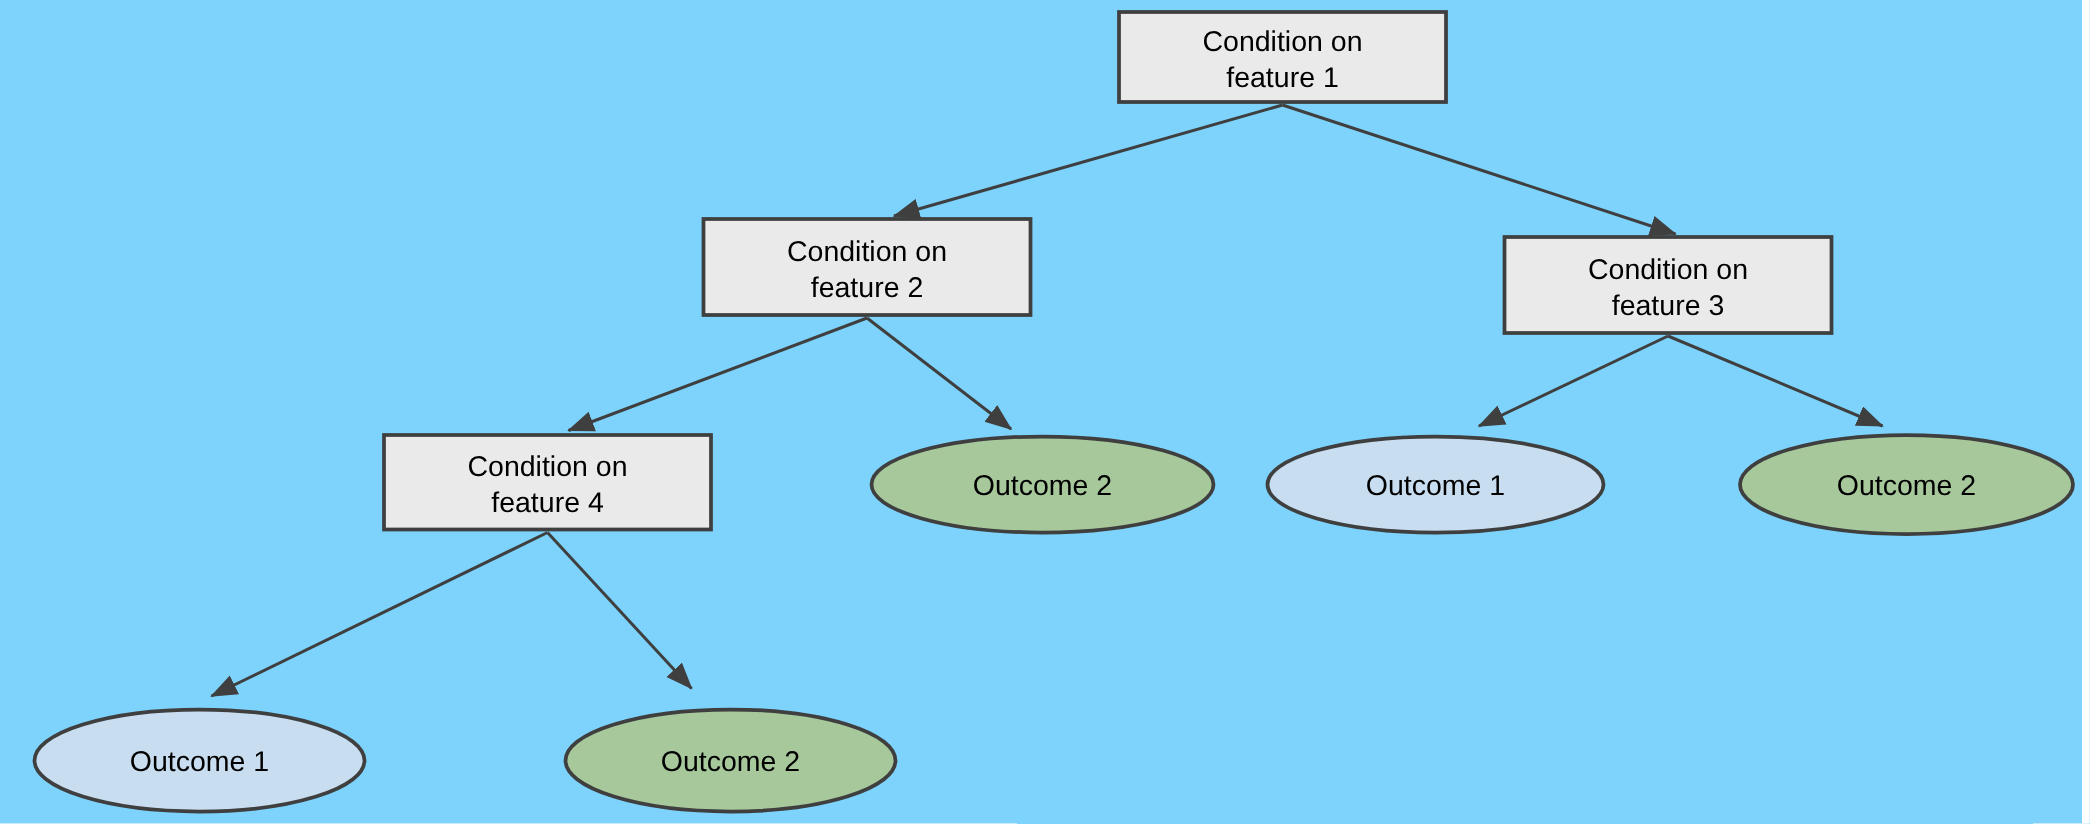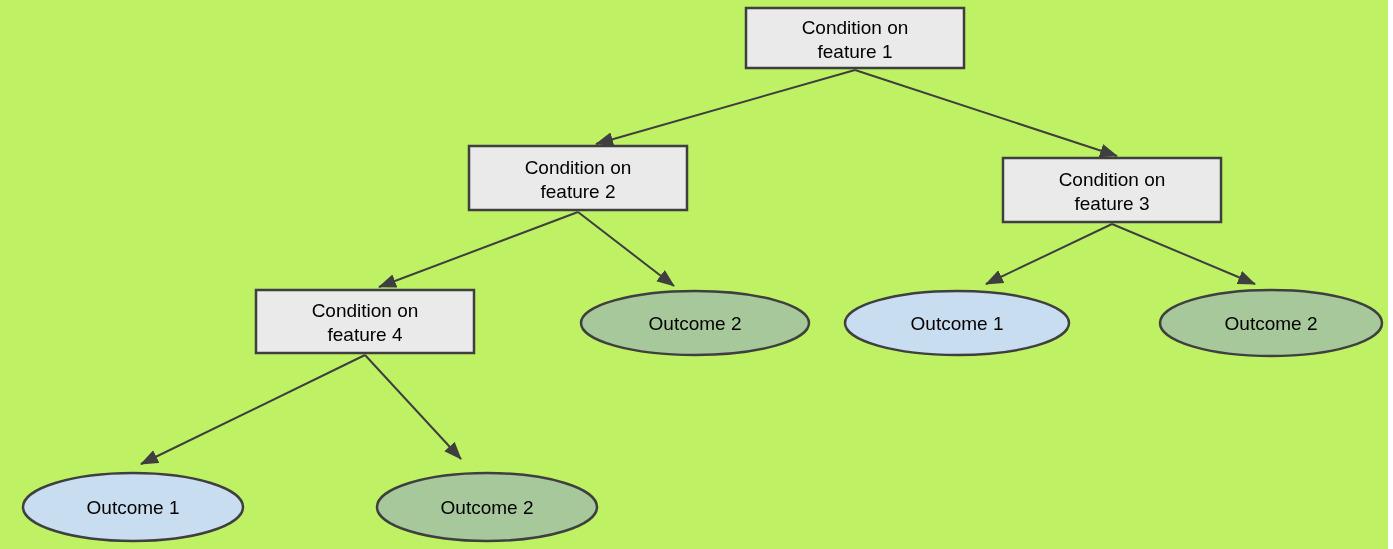--- a/index.html
+++ b/index.html
@@ -7,21 +7,21 @@
     padding: 0;
     background: #ffffff;
     width: 1393px;
     height: 549px;
     overflow: hidden;
   }
   .canvas {
     position: relative;
     width: 1388px;
     height: 549px;
-    background: #bef264;
+    background: #7dd3fc;
   }
   svg {
     display: block;
   }
   text {
     font-family: "Liberation Sans", sans-serif;
     font-size: 19px;
     fill: #000000;
     text-anchor: middle;
   }

